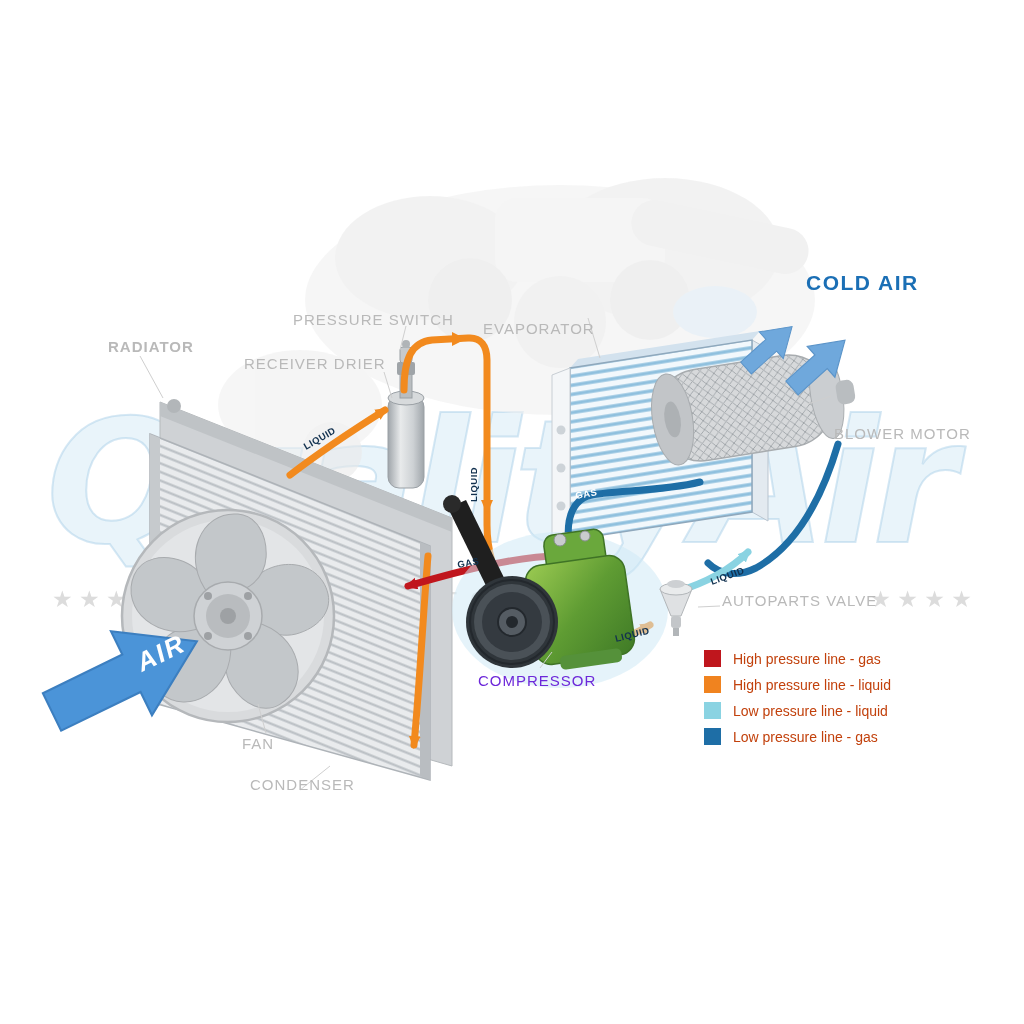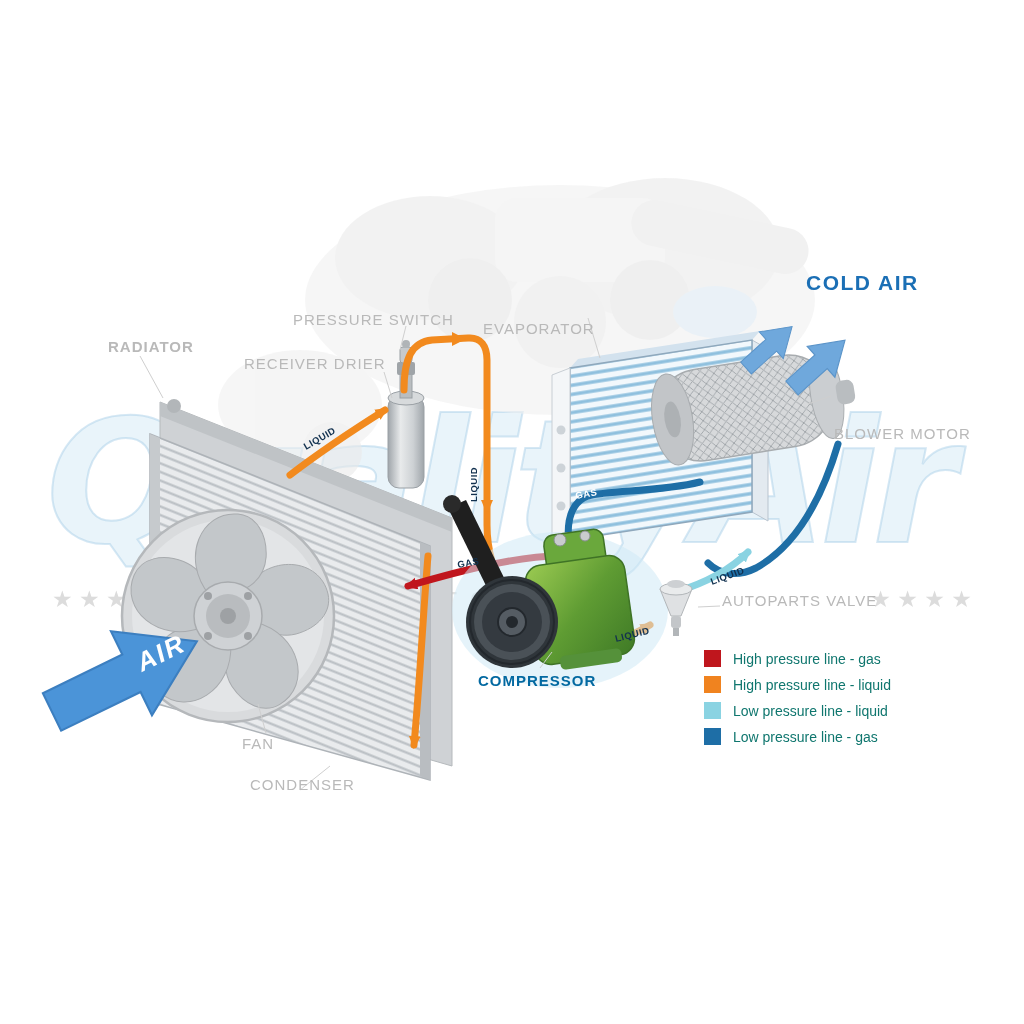--- a/index.html
+++ b/index.html
@@ -19,34 +19,34 @@
   .wm-stars{
     position:absolute;left:52px;top:586px;width:920px;z-index:1;
     display:flex;justify-content:space-between;align-items:center;
     color:#dcdcdc;font-size:23px;pointer-events:none;
   }
   .wm-stars .wm-sub{color:#e3e3e3;font-size:20px;letter-spacing:14px;font-weight:bold;}
   
   .part-label{
     position:absolute;z-index:3;font-size:15px;color:#b9b9b9;letter-spacing:1px;white-space:nowrap;
   }
-  .part-label.dim2{color:#0369a1;font-weight:bold;}
+  .part-label.dim2{color:#6d28d9;}
   .cold-air{
     position:absolute;z-index:3;font-size:21px;font-weight:bold;letter-spacing:1.5px;
     color:#1b6fb5;white-space:nowrap;
   }
   
   .legend{position:absolute;left:704px;top:650px;z-index:3;}
   .legend-row{display:flex;align-items:center;margin-bottom:9px;}
   .legend-swatch{width:17px;height:17px;margin-right:12px;flex:0 0 auto;}
   .sw-0{background:#bf161d;}
   .sw-1{background:#f0831f;}
   .sw-2{background:#8ad3e2;}
   .sw-3{background:#1e6ea6;}
-  .legend-label{font-size:14px;color:#0f766e;}
+  .legend-label{font-size:14px;color:#c2410c;}
   
   .pipe-text{font-family:"Liberation Sans",sans-serif;font-size:9.5px;font-weight:bold;letter-spacing:.5px;}
   .pt-dark{fill:#12314f;}
   .pt-light{fill:#ffffff;}
   .air-text{font-family:"Liberation Sans",sans-serif;font-size:26px;font-weight:bold;font-style:italic;fill:#ffffff;letter-spacing:2px;}
 </style>
 </head>
 <body>
 
 <div class="stage">

